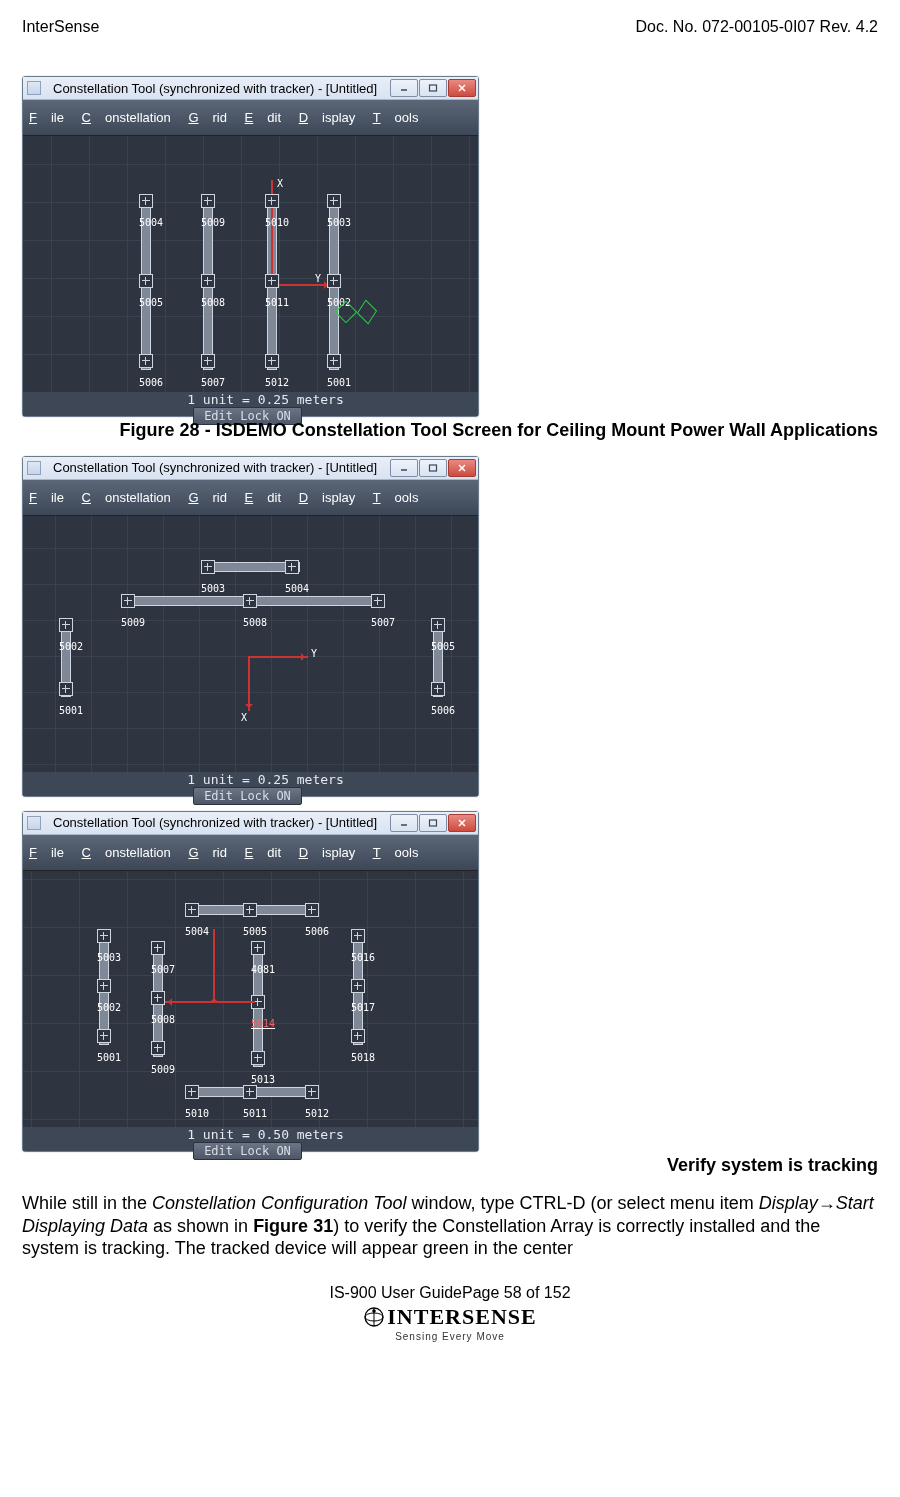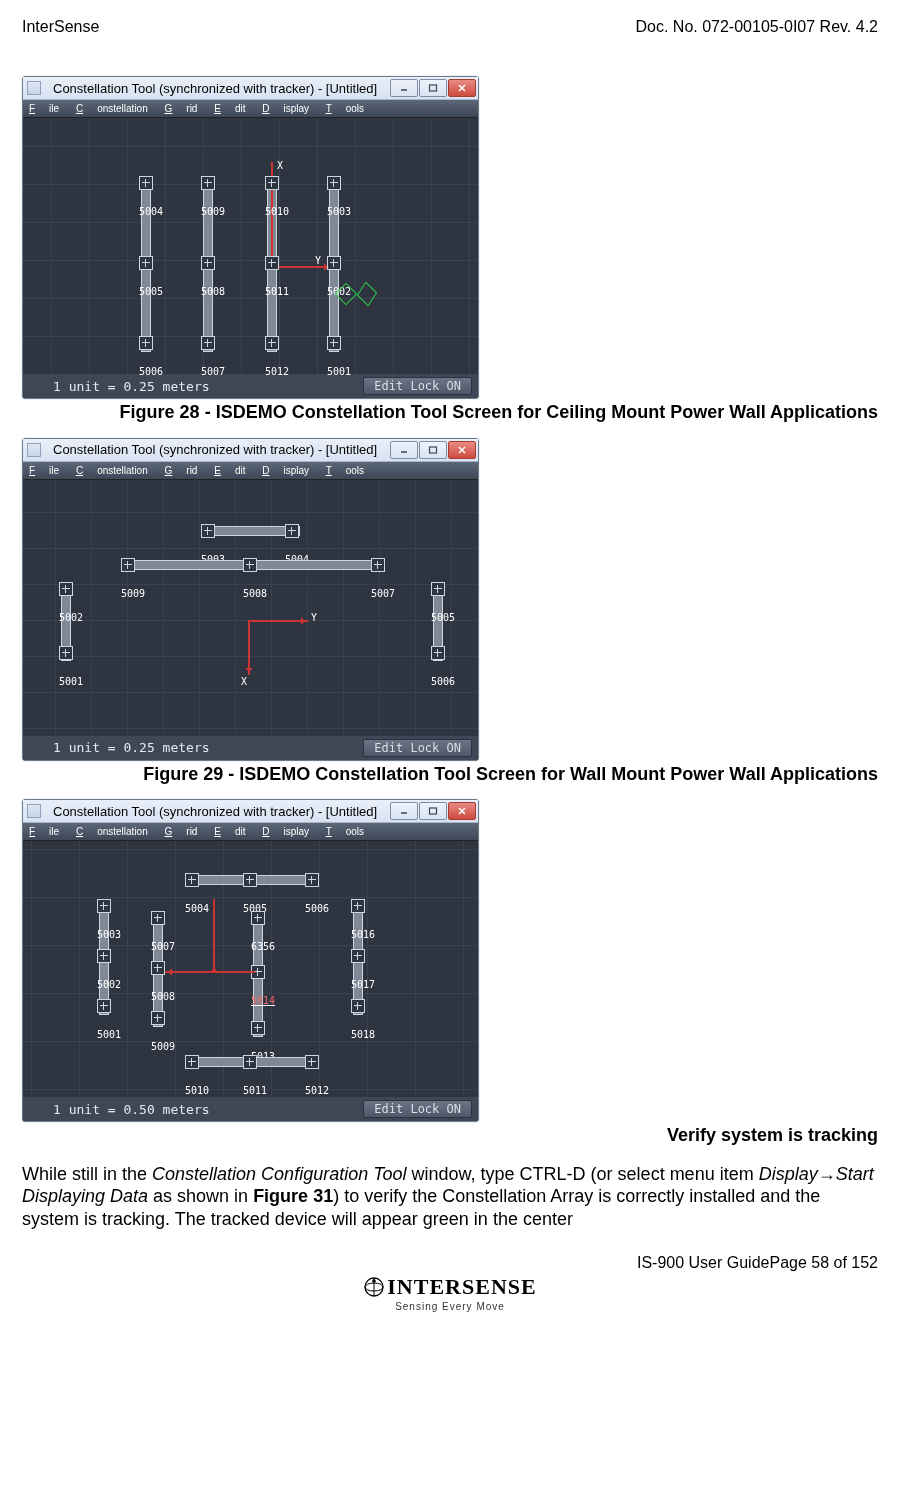--- a/index.html
+++ b/index.html
@@ -30,21 +30,21 @@
   }
   .body-text {
     font-size: 18px;
     line-height: 1.25;
     margin-top: 16px;
   }
   .body-text .italic { font-style: italic; margin-top: 44px; }
   .body-text .bold { font-weight: bold; }
   .footer {
     display: flex;
-    justify-content: flex-end;
+    justify-content: center;
     font-size: 16px;
     margin-top: 24px;
     padding-bottom: 6px;
   }
   .logo {
     text-align: center;
     margin-top: -4px;
   }
   .logo-int {
     font-family: "Times New Roman", serif;
@@ -94,22 +94,22 @@
     width: 26px; height: 16px; border:1px solid #7e8da3;
     background: linear-gradient(#eef3fb,#d9e3f1);
     border-radius: 2px; margin-left:1px;
     display:flex;align-items:center;justify-content:center;
   }
   .winbtn.close { background: linear-gradient(#e98a83,#cd4b3e); border-color:#a63b31; }
   .winbtn svg { display:block; }
   .menubar {
     background: linear-gradient(#5b6678,#3d4756);
     color:#fff;
-    font-size: 10px;
-    padding: 3px 6px;
+    font-size: 13px;
+    padding: 10px 6px;
     border-bottom:1px solid #222;
   }
   .menubar span { margin-right: 14px; }
   .menubar .ul { text-decoration: underline; text-underline-offset: 1px;}
   .canvas {
     background:#2e3440;
     position:relative;
     width:100%;
   }
   .grid {
@@ -123,42 +123,42 @@
     text-align:left;
   }
   .node .box {
     width:12px;height:12px;border:1px solid #cfd5df;background:#2e3440;
     display:flex;align-items:center;justify-content:center;
   }
   .node .box::before,.node .box::after{content:"";position:absolute;background:#cfd5df;}
   .node .plus { position:relative; width:12px;height:12px;}
   .node .plus::before{content:"";position:absolute;left:2px;right:2px;top:5px;height:1px;background:#cfd5df;}
   .node .plus::after{content:"";position:absolute;top:2px;bottom:2px;left:5px;width:1px;background:#cfd5df;}
-  .node .label { margin-top:17px; line-height:1; }
+  .node .label { margin-top:10px; line-height:1; }
   .bar {
     position:absolute;background:#7f8897;border:1px solid #cfd5df;
   }
   .axisX { position:absolute; background:#c33; height:2px; }
   .axisX::after{
     content:"";position:absolute;right:-1px;top:-3px;border:4px solid transparent;border-left-color:#c33;
   }
   .axisY { position:absolute; background:#c33; width:2px; }
   .axisY::after{
     content:"";position:absolute;bottom:-1px;left:-3px;border:4px solid transparent;border-top-color:#c33;
   }
   .axisYup::after{
     content:"";position:absolute;top:-1px;left:-3px;border:4px solid transparent;border-bottom-color:#c33;
   }
   .axlabel { position:absolute;color:#fff;font-family:monospace;font-size:10px;}
   .greenshape {
     position:absolute; border:1.5px solid #2bd24a;
   }
   .statusbar {
     display:flex; align-items:center; background:#3d4756;
-    height:24px; color:#e6e9ef; font-family:monospace; font-size:13px;
+    height:24px; color:#e6e9ef; font-family:monospace; font-size:13px;flex-direction:column;
   }
   .statusbar .unit { flex:1; padding-left:30px; }
   .statusbar .lock {
     background:linear-gradient(#6b7585,#4d5767);
     border:1px solid #2a323f; border-radius:2px;
     padding:1px 10px; margin-right:6px; font-size:12px;
     color:#d9dee7;
   }
   .after-captions { margin-top:2px; }
 </style>
@@ -402,21 +402,20 @@
         <div class="axisX" style="left:225px;top:140px;width:60px;"></div>
         <div class="axisY" style="left:225px;top:140px;height:55px;"></div>
         <div class="axlabel" style="left:288px;top:132px;">Y</div>
         <div class="axlabel" style="left:218px;top:196px;">X</div>
       </div>
       <div class="statusbar">
         <div class="unit">1 unit = 0.25 meters</div>
         <div class="lock">Edit Lock ON</div>
       </div>
     </div>
-    <div class="caption">Figure 29 - ISDEMO Constellation Tool Screen for Wall Mount Power Wall Applications</div>
   </div>
 
   <div class="figure-block">
     <div class="appwin">
       <div class="titlebar">
         <div class="appicon"></div>
         <div class="title">Constellation Tool (synchronized with tracker) - [Untitled]</div>
         <div class="winbtns">
           <div class="winbtn">
               <svg width="10" height="8">
@@ -505,21 +504,21 @@
               <div class="plus"></div>
             </div>
             <div class="label">5009</div>
           </div>
 
         <div class="bar" style="left:230px;top:72px;width:8px;height:122px;"></div>
         <div class="node" style="left:228px;top:70px;">
             <div class="box">
               <div class="plus"></div>
             </div>
-            <div class="label">6356</div>
+            <div class="label">4081</div>
           </div>
         <div class="node" style="left:228px;top:124px;text-decoration:underline;">
             <div class="box">
               <div class="plus"></div>
             </div>
             <div class="label" style="color:#e66;">5014</div>
           </div>
         <div class="node" style="left:228px;top:180px;">
             <div class="box">
               <div class="plus"></div>

